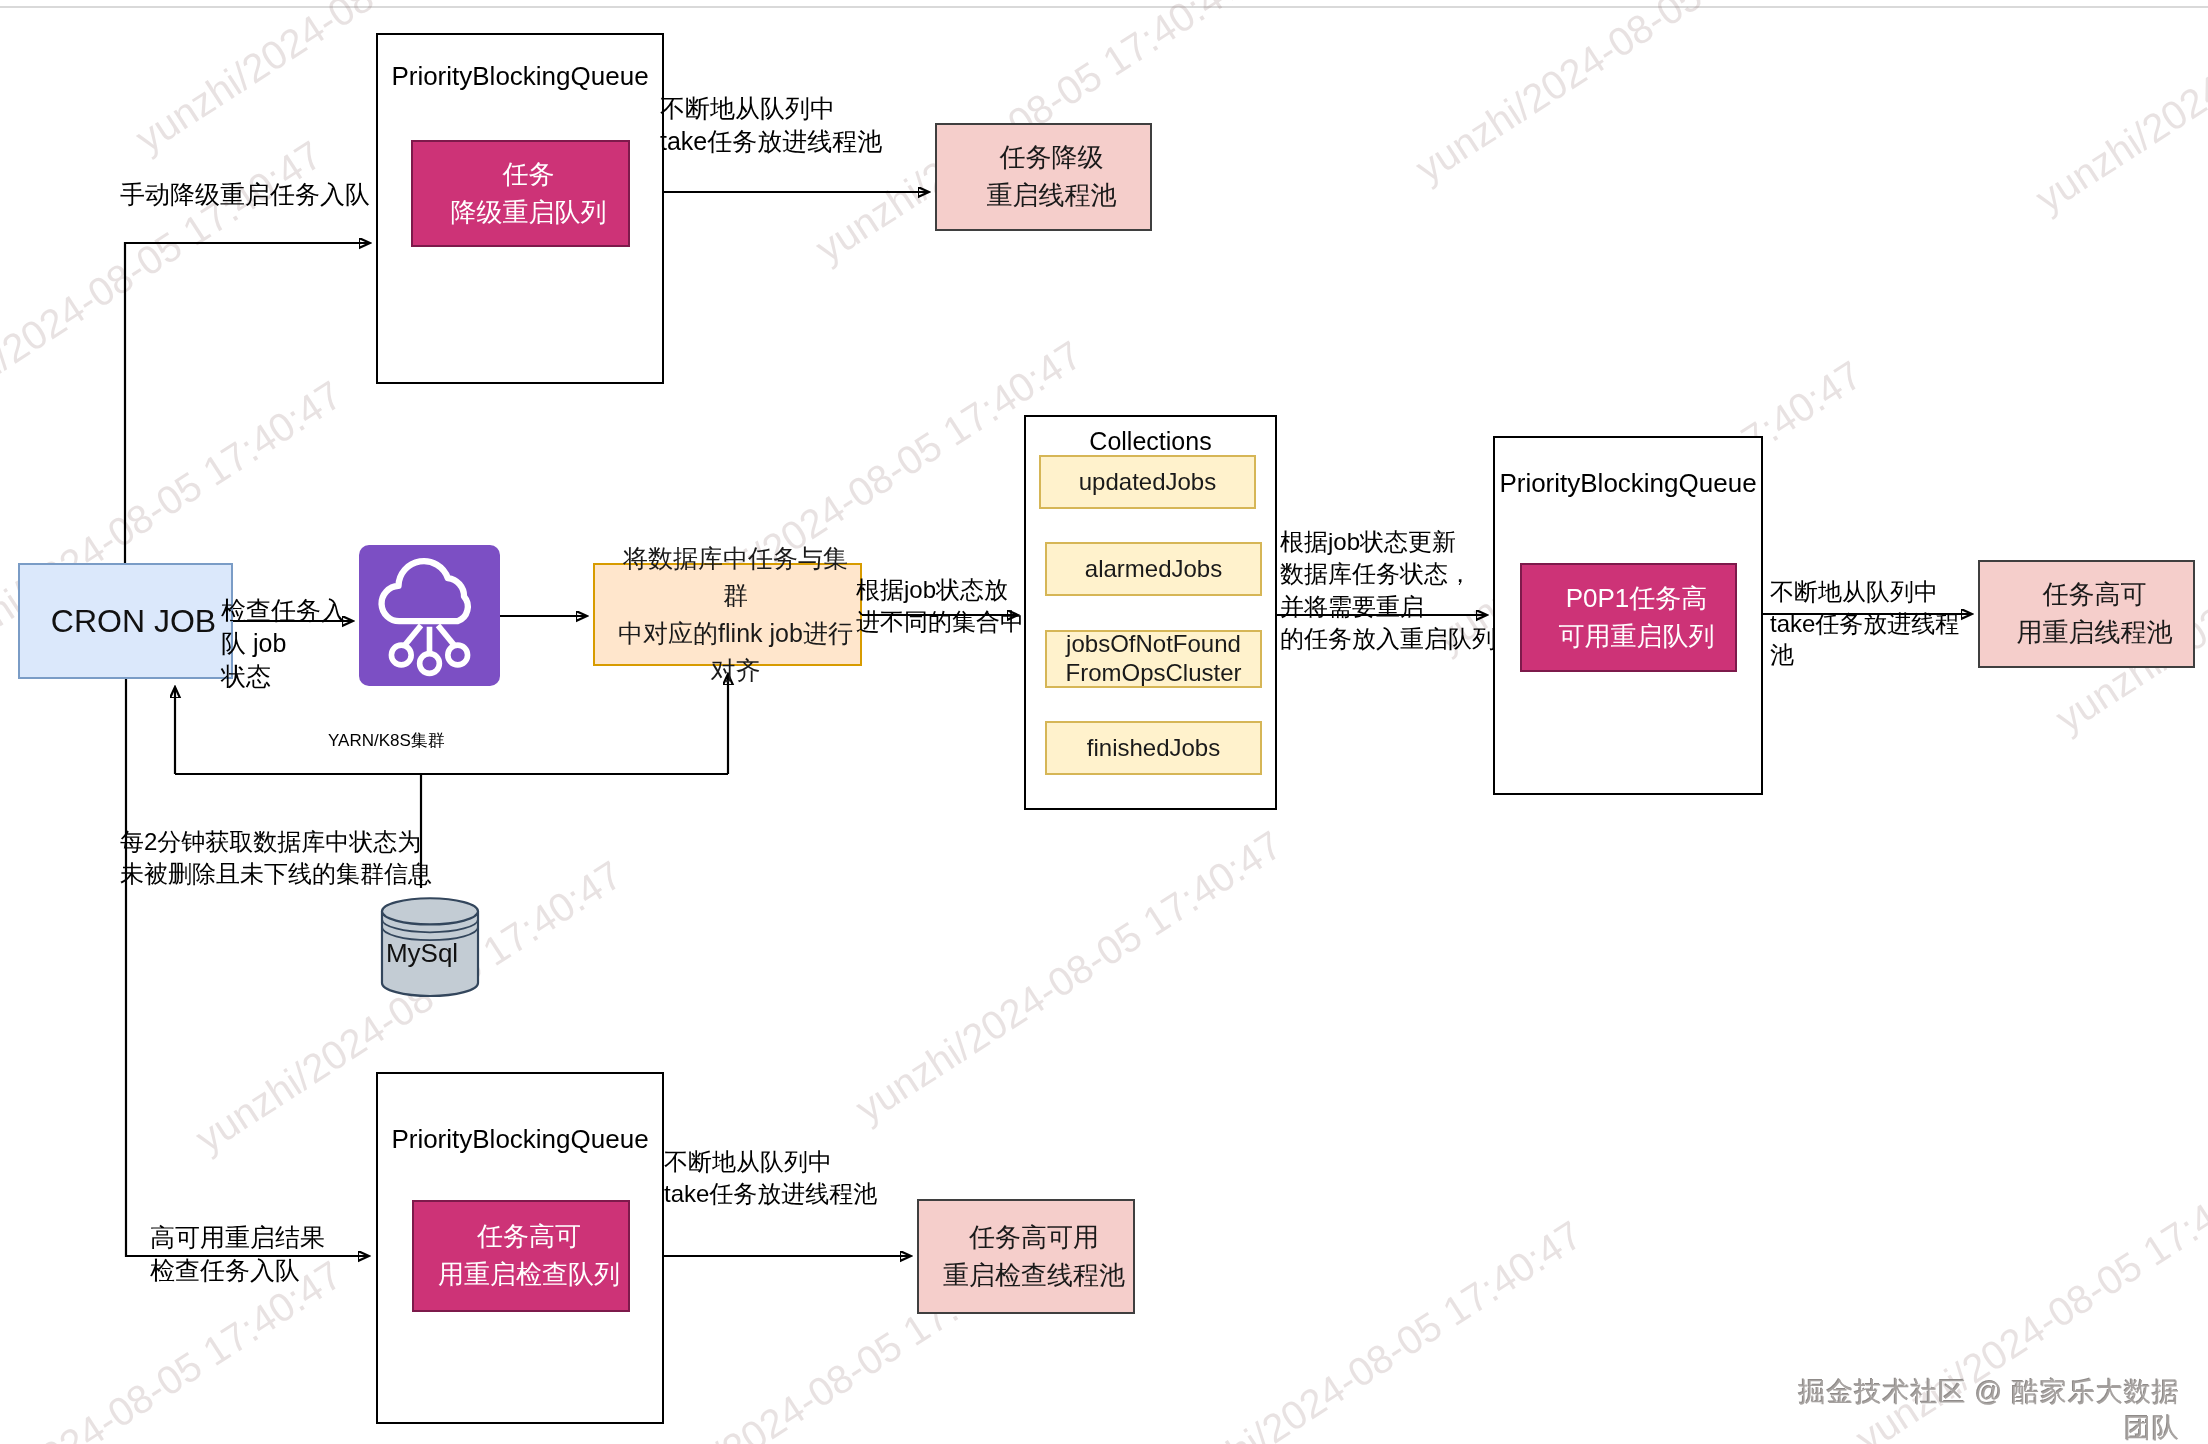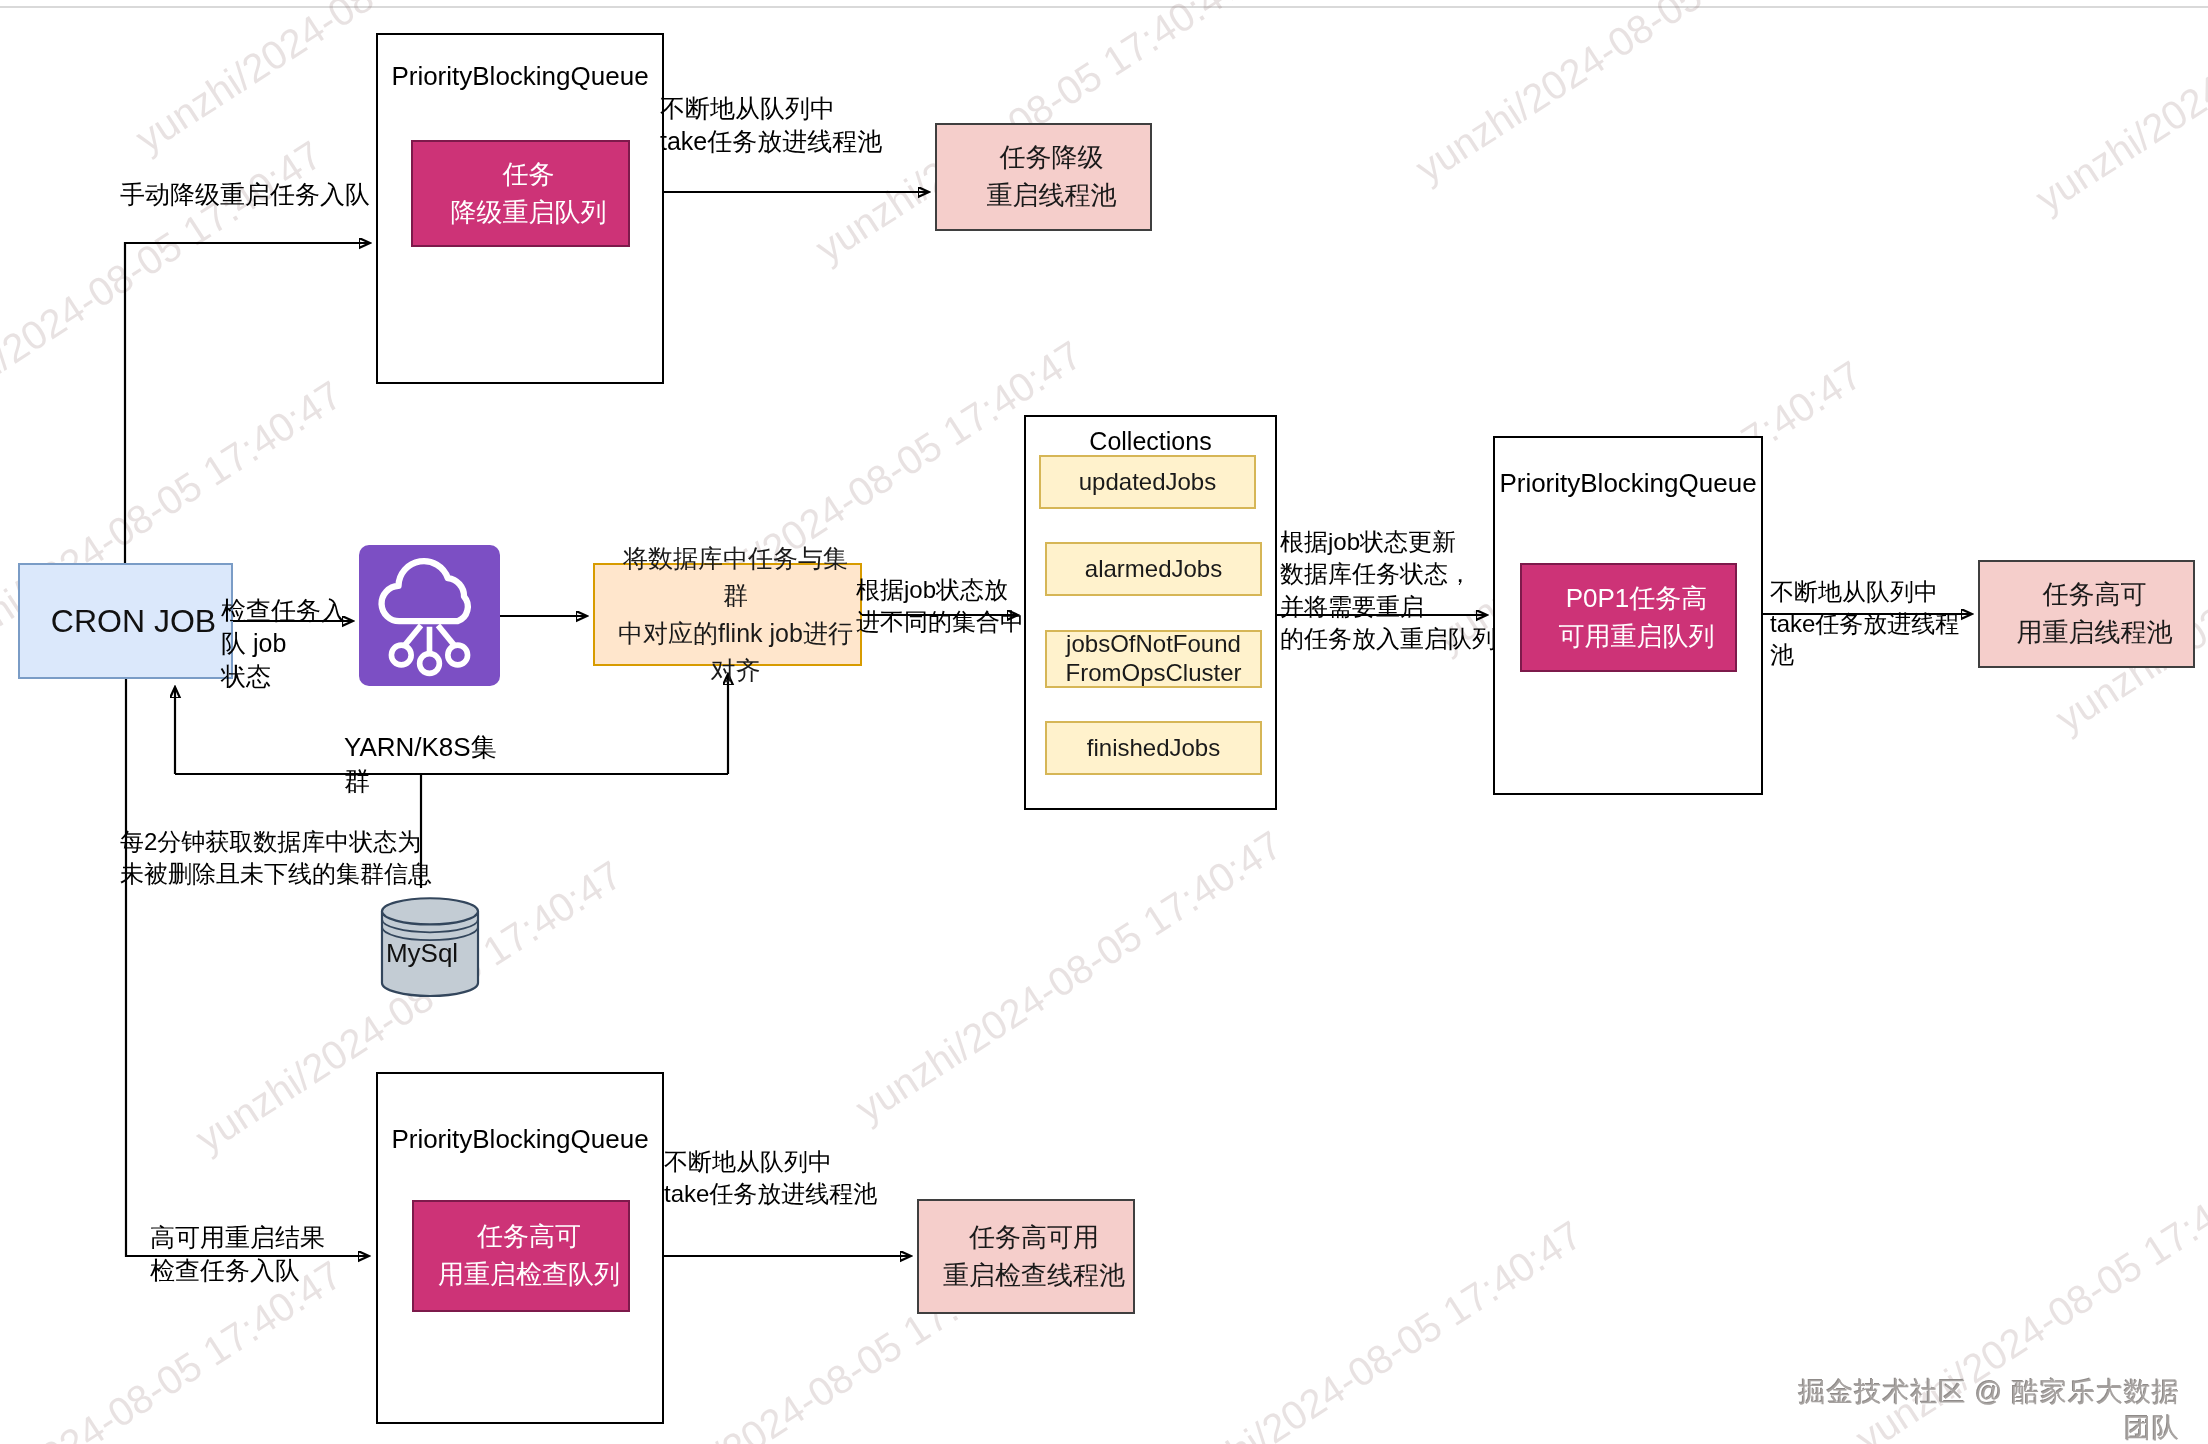--- a/index.html
+++ b/index.html
@@ -99,21 +99,21 @@
     <svg class="cloudbg" viewBox="0 0 100 100">
       <path d="M29 54 a12.5 12.5 0 0 1 -1 -25 a18 18 0 0 1 35 -5.5 a13 13 0 0 1 11.5 13 a11 11 0 0 1 -4.5 17.5 z" fill="none" stroke="#ffffff" stroke-width="4.5" stroke-linejoin="round"></path>
       <line x1="44" y1="57" x2="32.5" y2="71" stroke="#ffffff" stroke-width="4"></line>
       <line x1="50" y1="58" x2="50" y2="76" stroke="#ffffff" stroke-width="4"></line>
       <line x1="56" y1="57" x2="67.5" y2="71" stroke="#ffffff" stroke-width="4"></line>
       <circle cx="30" cy="78" r="7" fill="var(--purple)" stroke="#ffffff" stroke-width="4"></circle>
       <circle cx="50" cy="84" r="7" fill="var(--purple)" stroke="#ffffff" stroke-width="4"></circle>
       <circle cx="70" cy="78" r="7" fill="var(--purple)" stroke="#ffffff" stroke-width="4"></circle>
     </svg>
   </div>
-  <div class="elabel" style="left:344px;top:694px;width:172px;font-size:26px">YARN/K8S集群</div>
+  <div class="elabel" style="left:328px;top:694px;width:172px;font-size:17px">YARN/K8S集群</div>
 
   <div class="node orange pre" style="left:593px;top:563px;width:269px;height:103px">将数据库中任务与集群
 中对应的flink job进行对齐</div>
   <div class="elabel pre" style="left:856px;top:538px;width:176px;font-size:24px">根据job状态放
 进不同的集合中</div>
 
   <div class="node container-box" style="left:1024px;top:415px;width:253px;height:395px">
     <div class="container-label" style="top:10px;font-size:25px">Collections</div>
     <div class="yellowitem" style="left:13px;top:38px;width:217px;height:54px">updatedJobs</div>
     <div class="yellowitem" style="left:19px;top:125px;width:217px;height:54px">alarmedJobs</div>

